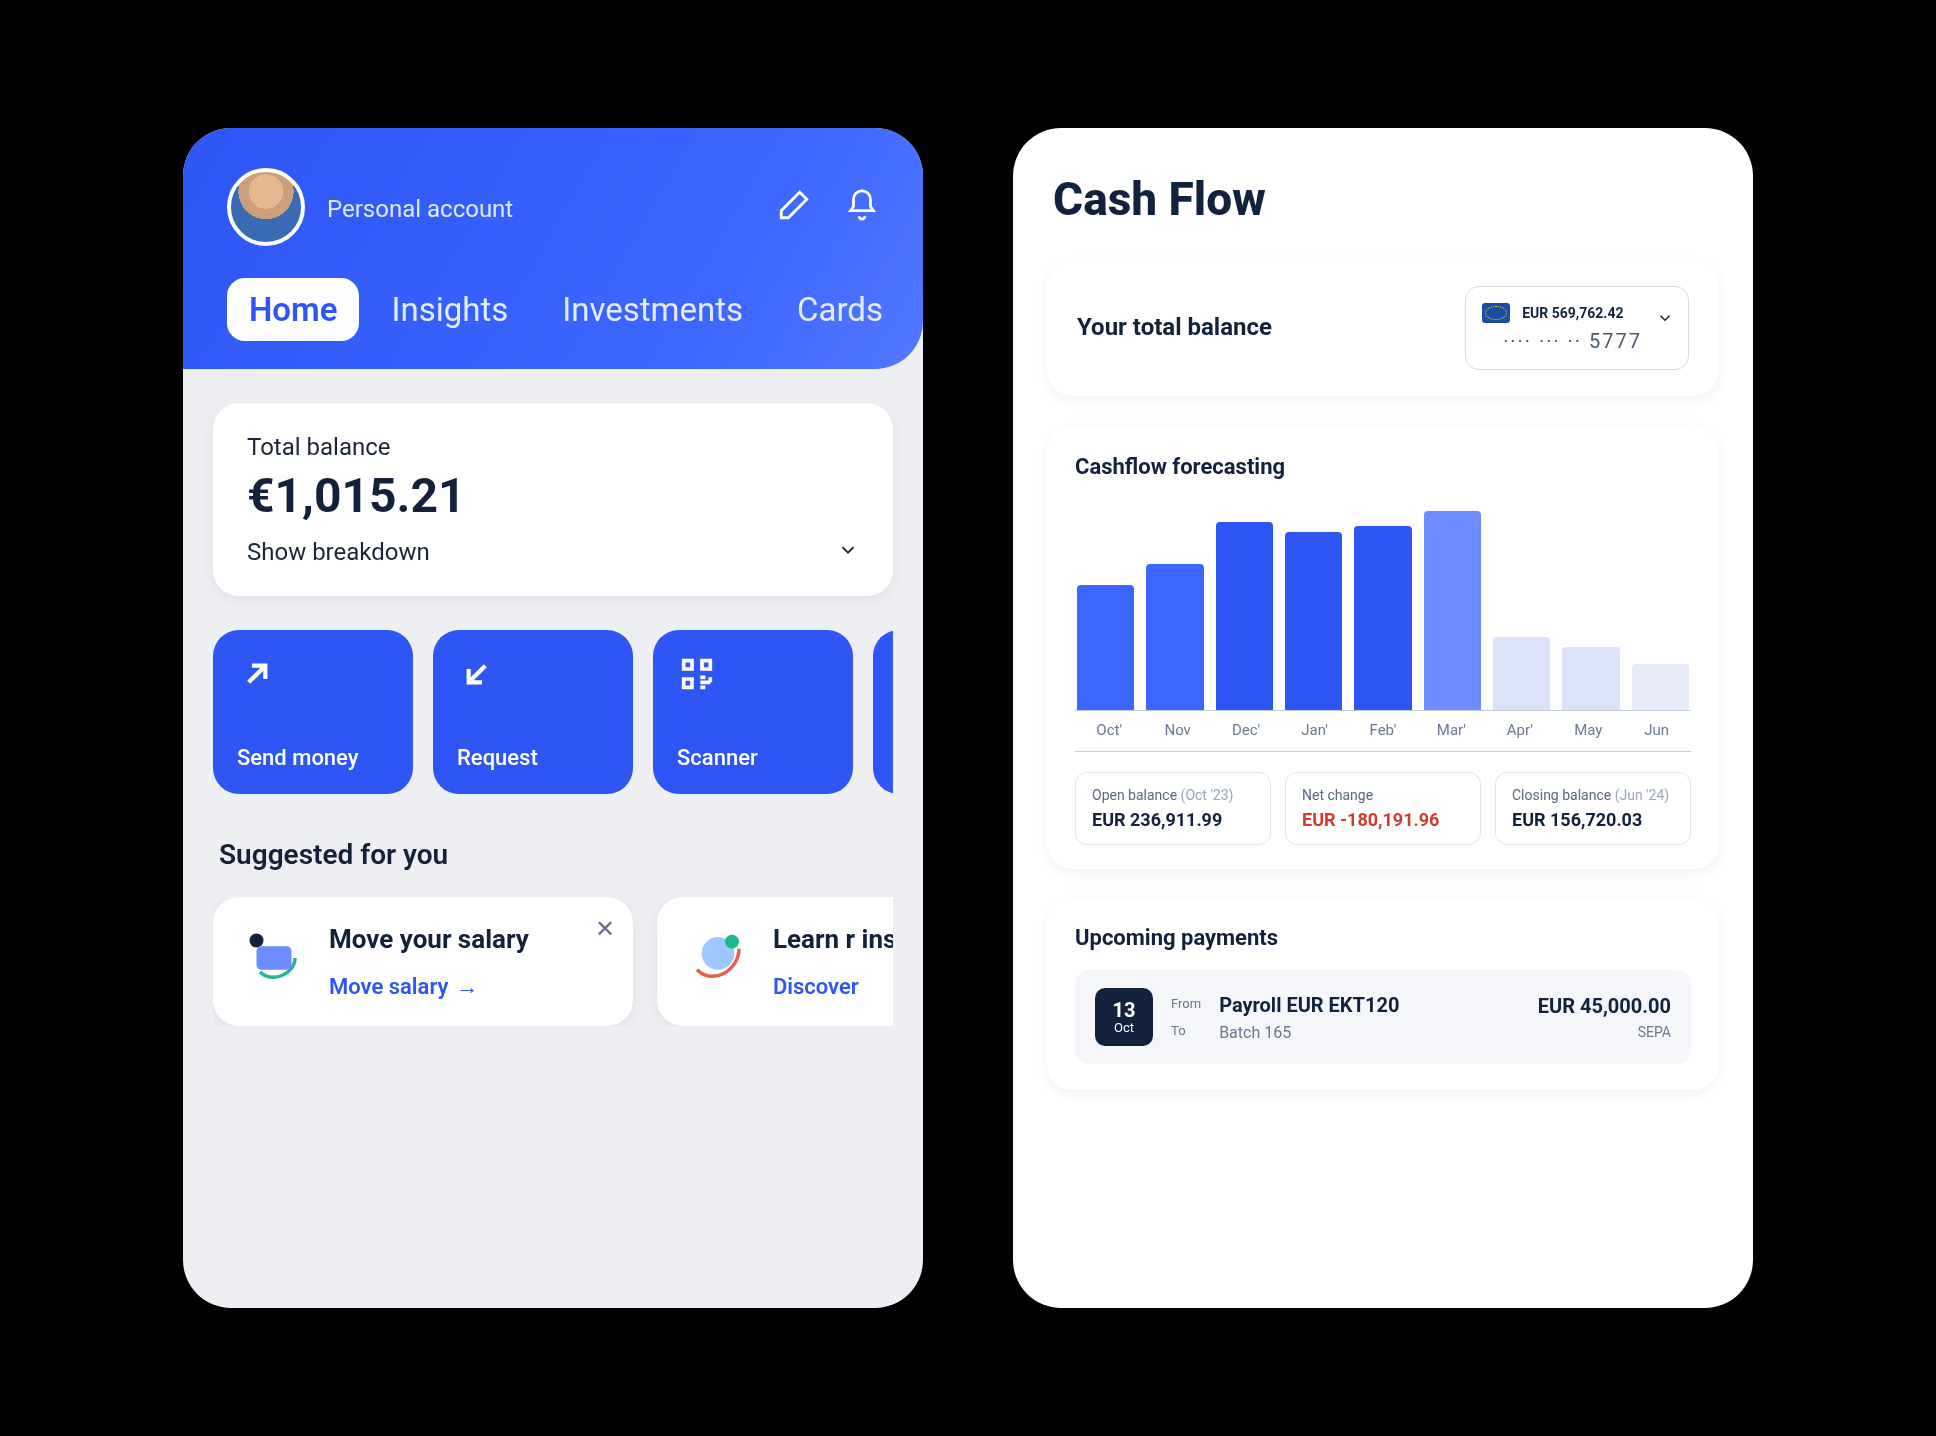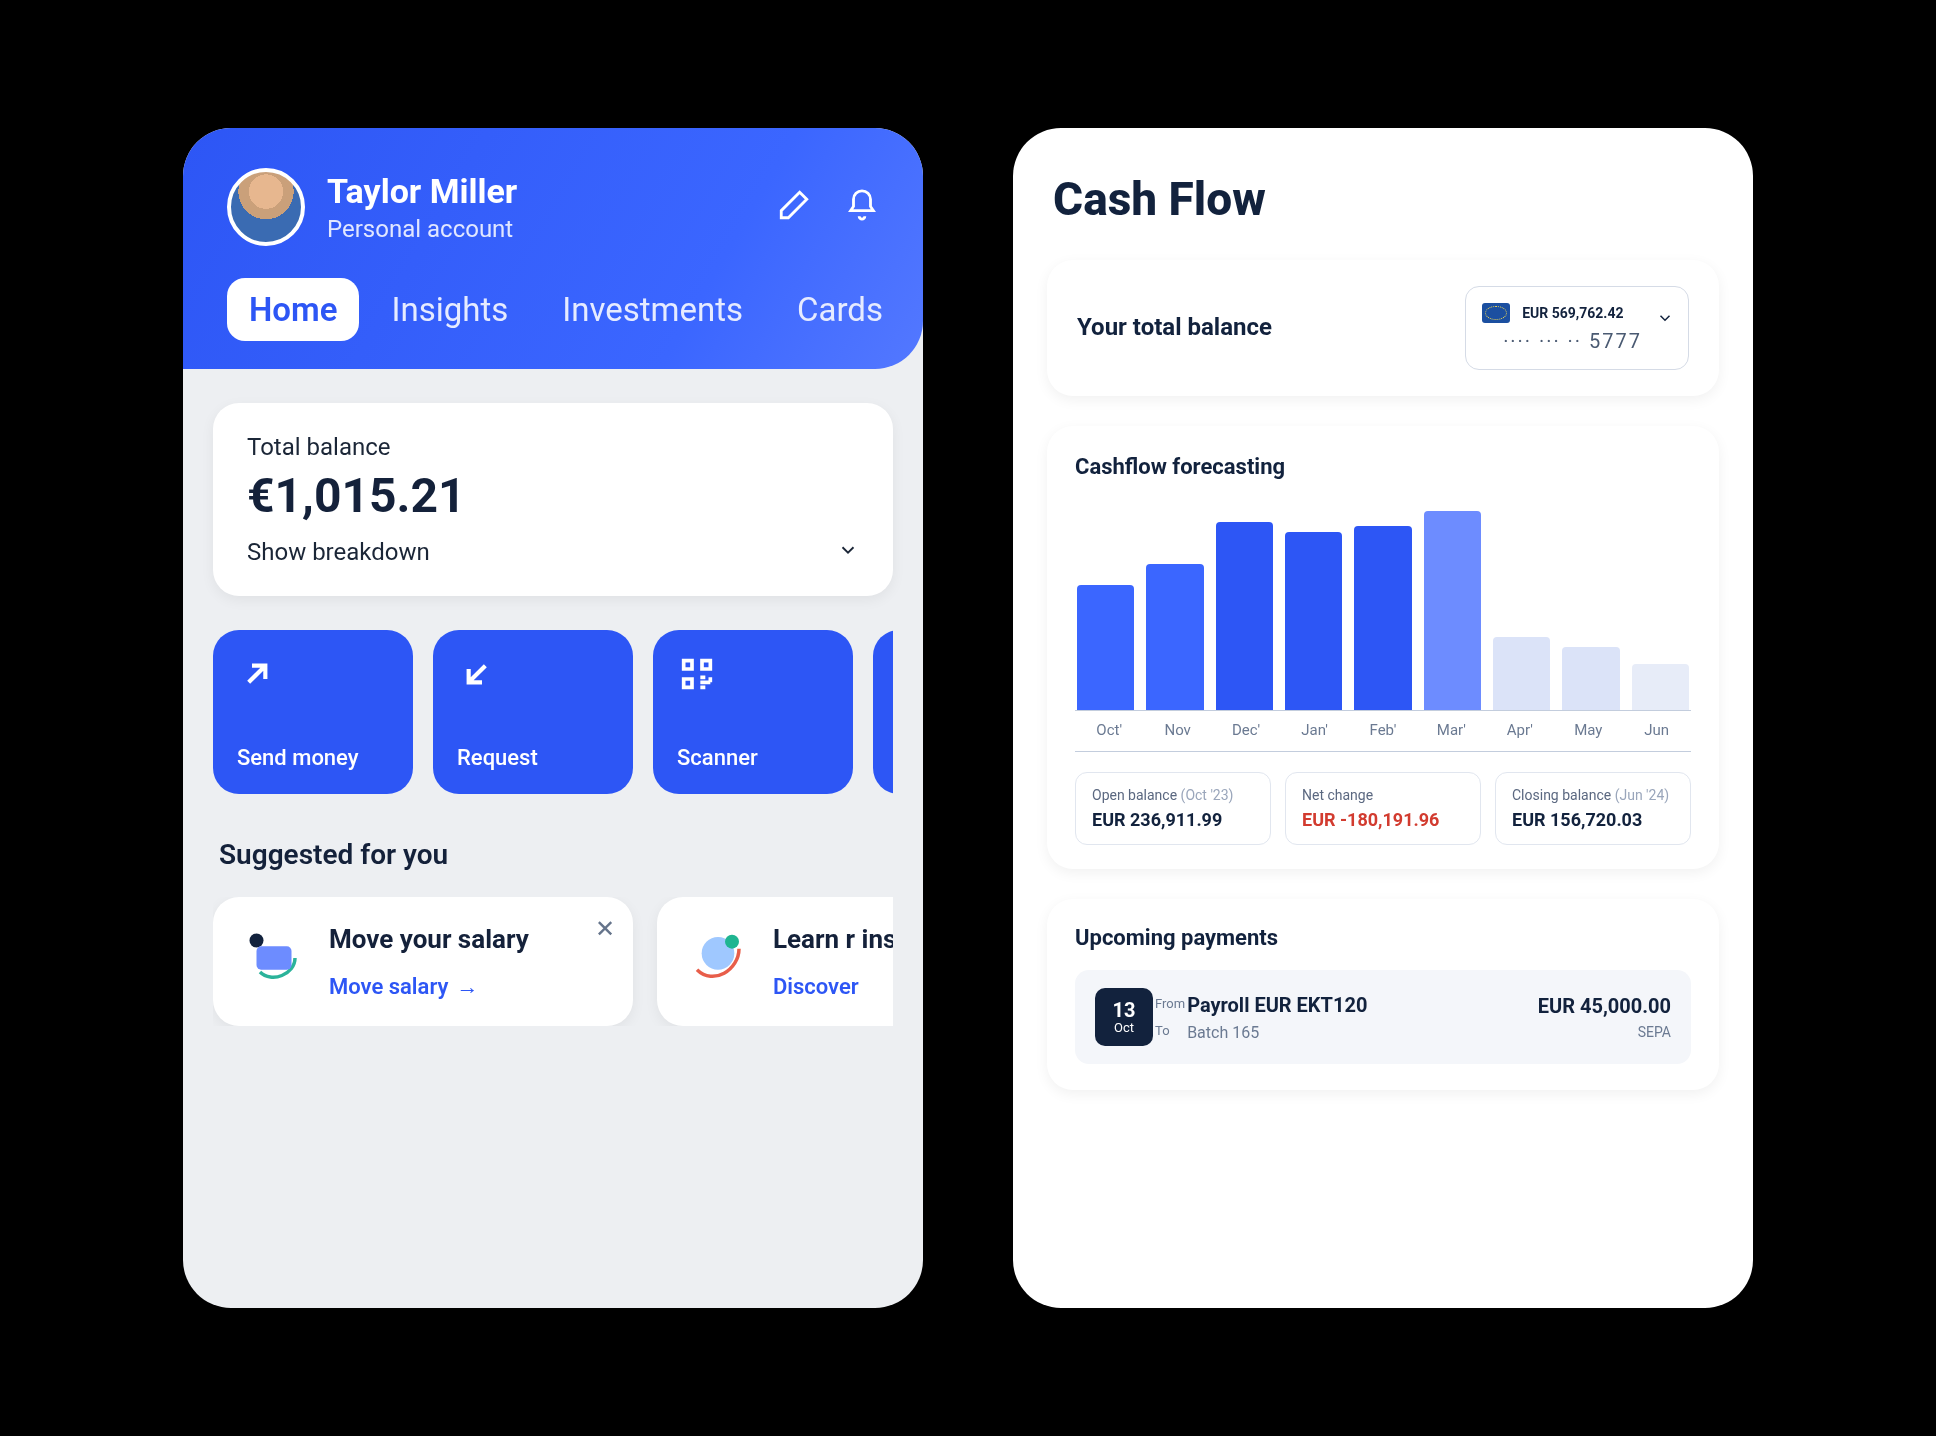--- a/index.html
+++ b/index.html
@@ -68,41 +68,40 @@
 
   .metrics { display:flex; gap:14px; margin-top:20px; }
   .mBox { flex:1 1 0; border:1px solid #e1e6ef; border-radius:12px; padding:14px 16px; }
   .mLab { font-size:14px; color:#5b6880; }
   .mLab .sub { color:#9aa6bb; }
   .mVal { font-size:18px; font-weight:700; color:#12223d; margin-top:6px; }
   .mVal.neg { color:#d23b2f; }
 
   .upCard { margin-top:30px; padding:26px 28px; }
   .upT { font-size:22px; font-weight:700; color:#12223d; }
-  .payRow { background:#f4f6fa; border-radius:14px; padding:18px 20px; margin-top:20px; display:flex; align-items:center; gap:2px; }
+  .payRow { background:#f4f6fa; border-radius:14px; padding:18px 20px; margin-top:20px; display:flex; align-items:center; gap:18px; }
   .dateChip { background:#12223d; color:#fff; border-radius:10px; width:58px; height:58px; display:flex; flex-direction:column; align-items:center; justify-content:center; }
   .dateChip .d { font-size:20px; font-weight:700; line-height:1; }
   .dateChip .m { font-size:13px; }
   .ftL { font-size:13px; color:#6b7a92; display:flex; flex-direction:column; gap:12px; }
   .payInfo { flex:1 1 auto; }
   .payInfo .n { font-size:20px; font-weight:700; color:#12223d; }
   .payInfo .b { font-size:16px; color:#6b7a92; margin-top:6px; }
   .payAmt { text-align:right; }
   .payAmt .a { font-size:20px; font-weight:700; color:#12223d; }
   .payAmt .t { font-size:14px; color:#6b7a92; margin-top:6px; }
 </style>
 </head>
 <body>
 
 <div class="phone pL">
   <div class="hdr">
     <div class="urow">
       <div class="avatar"></div>
       <div class="uinfo">
-        <div class="uname">Taylor Miller</div>
         <div class="uacct">Personal account</div>
       </div>
       <div class="hicons">
         <span>
           <svg viewBox="0 0 24 24" fill="none" stroke="currentColor" stroke-width="2">
               <path d="M16 3l5 5L8 21H3v-5L16 3z"></path>
             </svg>
         </span>
         <span>
           <svg viewBox="0 0 24 24" fill="none" stroke="currentColor" stroke-width="2">

